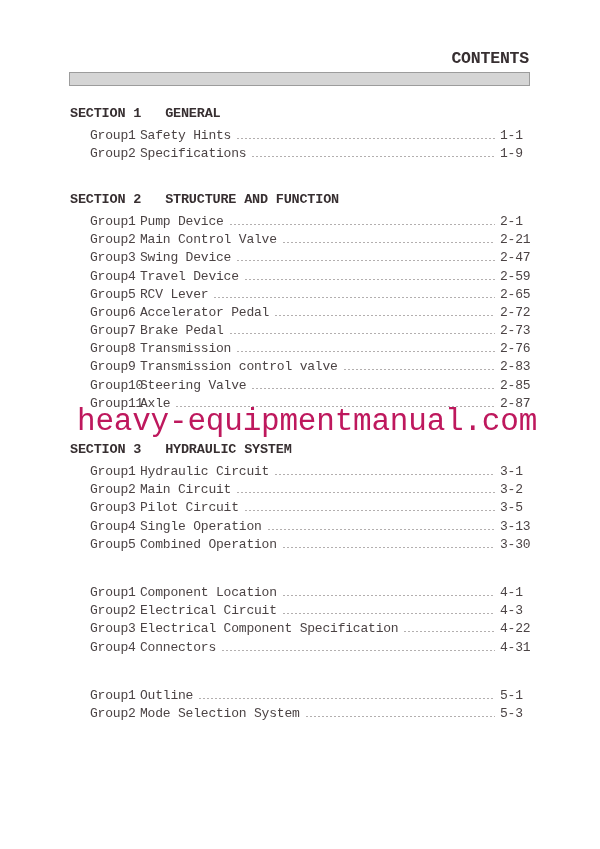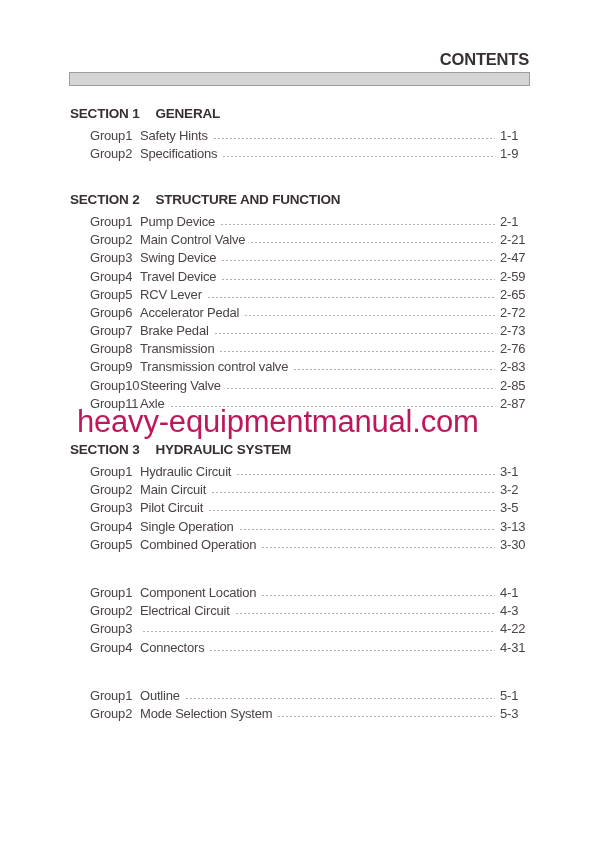--- a/index.html
+++ b/index.html
@@ -2,21 +2,21 @@
 <html><head>
 <meta charset="utf-8">
 <style>
   html, body { margin: 0; padding: 0; background: #ffffff; }
   .page {
     position: relative;
     width: 600px;
     height: 849px;
     background: #ffffff;
     overflow: hidden;
-    font-family: Liberation Sans, sans-serif;
+    font-family: Liberation Mono, monospace;
     color: #4b4344;
   }
   .contents-title {
     position: absolute;
     top: 50px;
     right: 71px;
     font-size: 16.5px;
     font-weight: bold;
     letter-spacing: -0.2px;
     color: #372f31;
@@ -42,21 +42,21 @@
   .section-header {
     margin: 0 0 4px 0;
     height: 16px;
     line-height: 16px;
     font-size: 13.5px;
     font-weight: bold;
     letter-spacing: -0.2px;
     color: #372f31;
     white-space: nowrap;
   }
-  .sec-label { margin-right: 16px; }
+  .sec-label { margin-right: 24px; }
   .toc-row {
     display: flex;
     align-items: center;
     height: 18.2px;
     padding-left: 20px;
     font-size: 13px;
     letter-spacing: -0.2px;
     color: #4b4344;
     white-space: nowrap;
   }
@@ -322,20 +322,21 @@
     <span class="g-title">Electrical Circuit</span>
     <span class="leader"></span>
     <span class="g-page">4-3</span>
   </div>
 
   <div class="toc-row">
     <span class="g-head">
       <span class="g-label">Group</span>
       <span class="g-num">3</span>
     </span>
+    <span class="g-title">Electrical Component Specification</span>
     <span class="leader"></span>
     <span class="g-page">4-22</span>
   </div>
 
   <div class="toc-row">
     <span class="g-head">
       <span class="g-label">Group</span>
       <span class="g-num">4</span>
     </span>
     <span class="g-title">Connectors</span>

